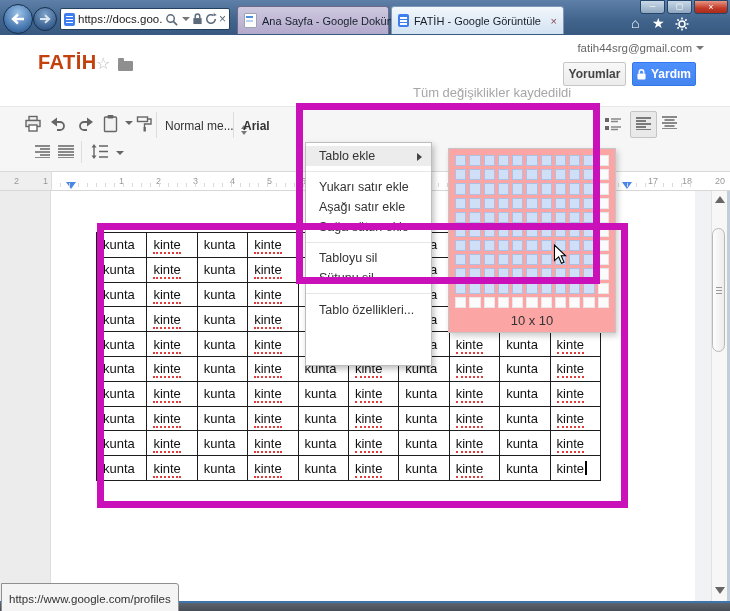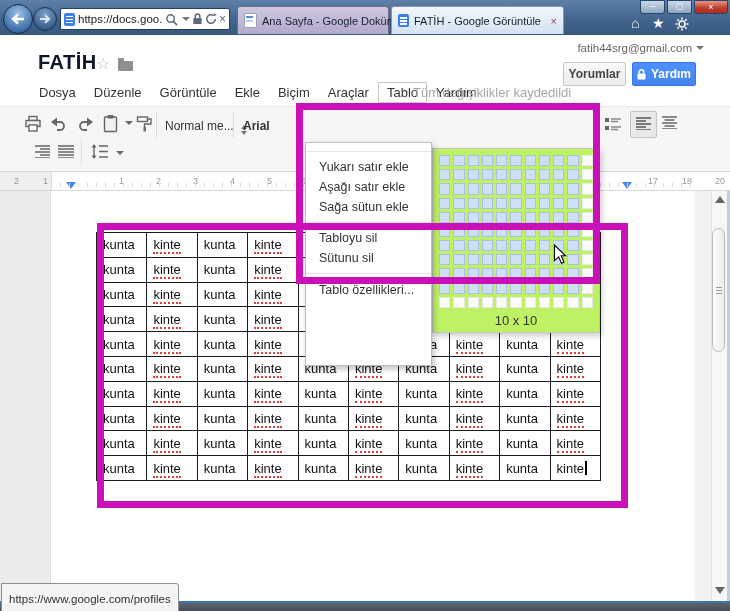--- a/index.html
+++ b/index.html
@@ -33,21 +33,21 @@
   #btnMin{left:640px;width:25px;background:linear-gradient(#c9d8e8,#8fa7c0)}
   #btnMax{left:667px;width:25px;background:linear-gradient(#c9d8e8,#8fa7c0)}
   #btnClose{left:694px;width:34px;background:linear-gradient(#e89684,#c23a28 60%,#a92c1c);font-size:9px}
   .qicon{position:absolute;top:15px;color:#fff;font-size:14px;line-height:16px}
 
   
   #docs{position:absolute;left:0;top:35px;width:730px;height:588px;background:#fff}
   #acctLine{position:absolute;right:26px;top:7px;font-size:11.5px;color:#666}
   .caret-dn{display:inline-block;width:0;height:0;border-left:4px solid transparent;border-right:4px solid transparent;
     border-top:4px solid #777;vertical-align:2px;margin-left:4px}
-  #docTitle{position:absolute;left:38px;top:16px;font-size:20px;color:#0f172a;font-weight:700;letter-spacing:.5px}
+  #docTitle{position:absolute;left:38px;top:16px;font-size:20px;color:#c2410c;font-weight:700;letter-spacing:.5px}
   #titleStar{position:absolute;left:96px;top:19px;font-size:16px;color:#b9b9b9}
   #folderIcon{position:absolute;left:118px;top:26px;width:15px;height:10px;background:#8f8f8f;border-radius:1px}
   #folderIcon::before{content:"";position:absolute;left:0;top:-3px;width:6px;height:3px;background:#8f8f8f;border-radius:1px 1px 0 0}
   .hbtn{position:absolute;top:27px;height:24px;border-radius:2px;font-size:12px;font-weight:700;
     display:flex;align-items:center;justify-content:center;box-sizing:border-box}
   #commentsBtn{left:563px;width:63px;background:linear-gradient(#f8f8f8,#ececec);border:1px solid #c6c6c6;color:#444}
   #shareBtn{left:632px;width:64px;background:linear-gradient(#4d90fe,#4484ee);border:1px solid #3079ed;color:#fff;gap:5px}
   #menuBar{position:absolute;left:30px;top:47px;height:21px;display:flex;align-items:center}
   .menu-item{padding:2px 8px;font-size:13px;color:#333;border:1px solid transparent}
   .menu-item.open{background:#fff;border:1px solid #c6c6c6;border-radius:1px}
@@ -98,21 +98,21 @@
 
   
   #tableMenu{position:absolute;left:305px;top:107px;width:127px;height:224px;background:#fff;
     border:1px solid #bdbdbd;box-shadow:2px 3px 6px rgba(0,0,0,.25);z-index:30;box-sizing:border-box;padding-top:3px}
   .dd-item{position:relative;height:20px;line-height:20px;padding-left:13px;font-size:12.5px;color:#333;white-space:nowrap}
   .dd-item.hover{background:#ececec}
   .dd-item.tall{height:22px;line-height:22px}
   .dd-arrow{position:absolute;right:9px;top:7px;width:0;height:0;border-top:4px solid transparent;
     border-bottom:4px solid transparent;border-left:5px solid #444}
   .menu-sep{height:1px;background:#e6e6e6;margin:5px 0}
-  #gridPanel{position:absolute;left:432px;top:113px;width:168px;height:185px;background:#bef264;
+  #gridPanel{position:absolute;left:448px;top:113px;width:168px;height:185px;background:#fca5a5;
     border:1px solid #c5c5c5;box-shadow:2px 3px 6px rgba(0,0,0,.2);z-index:29;box-sizing:border-box;padding:6px}
   #insertGrid{display:grid;grid-template-columns:repeat(11,1fr);gap:3px;width:154px;height:153px}
   .gcell{background:#fbfbfc;border:1px solid #e6e8ec;box-sizing:border-box}
   .gcell.sel{background:#cfdff7;border-color:#abc0e4}
   #gridLabel{text-align:center;font-size:13px;color:#333;margin-top:5px}
 
   
   .anno{position:absolute;border:7px solid #ca10b8;z-index:50;pointer-events:none}
   #annoA{left:296px;top:103px;width:290px;height:167px}
   #annoB{left:97px;top:223px;width:517px;height:271px}
@@ -194,30 +194,20 @@
 
     <div id="commentsBtn" class="hbtn">Yorumlar</div>
     <div id="shareBtn" class="hbtn">
       <svg width="9" height="11" viewBox="0 0 10 12">
         <rect x="0.5" y="5" width="9" height="6.5" fill="#fff" rx="1"></rect>
         <path d="M2.5 5 V3.2 a2.5 2.5 0 0 1 5 0 V5" stroke="#fff" stroke-width="1.6" fill="none"></path>
       </svg>
       <span>Yardım</span>
     </div>
 
-    <div id="menuBar">
-        <span class="menu-item">Dosya</span>
-        <span class="menu-item">Düzenle</span>
-        <span class="menu-item">Görüntüle</span>
-        <span class="menu-item">Ekle</span>
-        <span class="menu-item">Biçim</span>
-        <span class="menu-item">Araçlar</span>
-        <span class="menu-item open">Tablo</span>
-        <span class="menu-item">Yardım</span>
-      </div>
     <span id="saveStatus">Tüm değişiklikler kaydedildi</span>
 
     <div id="toolbar">
       <svg class="tbi" style="left:24px;top:8px" width="18" height="18" viewBox="0 0 18 18">
         <rect x="5" y="1.5" width="8" height="4" stroke="#666" stroke-width="1.4" fill="none"></rect>
         <rect x="2" y="5.5" width="14" height="6" stroke="#666" stroke-width="1.4" fill="#eee"></rect>
         <rect x="5" y="10" width="8" height="6" stroke="#666" stroke-width="1.4" fill="#fff"></rect>
       </svg>
       <svg class="tbi" style="left:50px;top:9px" width="18" height="16" viewBox="0 0 18 16">
         <path d="M4 6 H10 a4 4 0 1 1 0 8 H7" stroke="#666" stroke-width="1.8" fill="none"></path>
@@ -431,20 +421,21 @@
         <div class="sarrow" style="top:396px">
             <div class="tri-dn"></div>
           </div>
       </div>
 
       <div id="linkTip">https://www.google.com/profiles</div>
     </div>
 
     <div id="tableMenu">
       <div>
+          <div class="dd-item hover">Tablo ekle<span class="dd-arrow"></span></div>
           <div class="menu-sep"></div>
           <div class="dd-item">Yukarı satır ekle</div>
           <div class="dd-item">Aşağı satır ekle</div>
           <div class="dd-item">Sağa sütun ekle</div>
           <div class="menu-sep"></div>
           <div class="dd-item">Tabloyu sil</div>
           <div class="dd-item">Sütunu sil</div>
           <div class="menu-sep"></div>
           <div class="dd-item tall">Tablo özellikleri...</div>
         </div>

